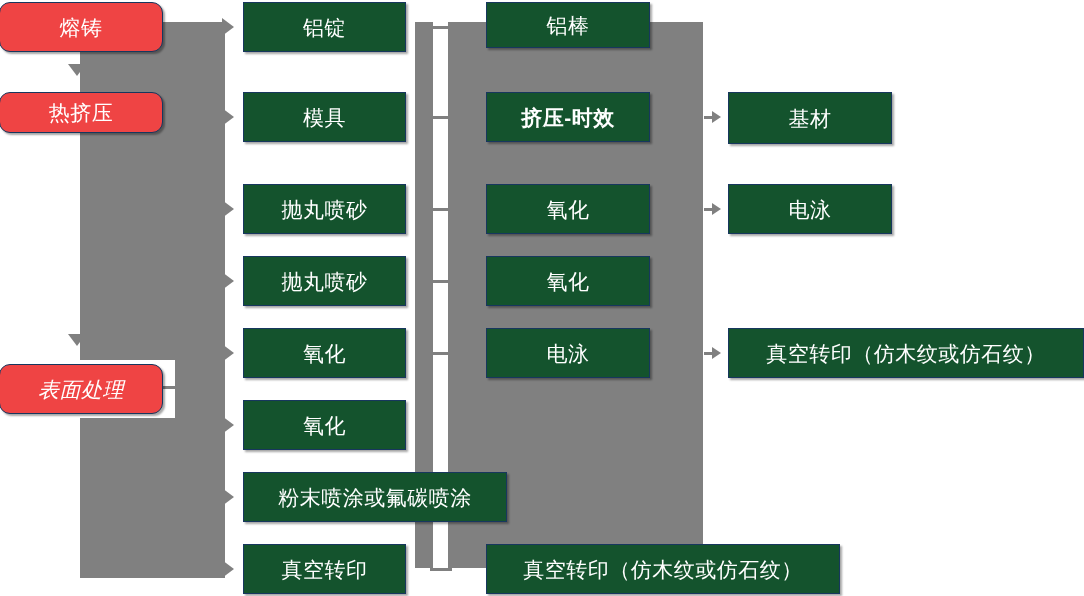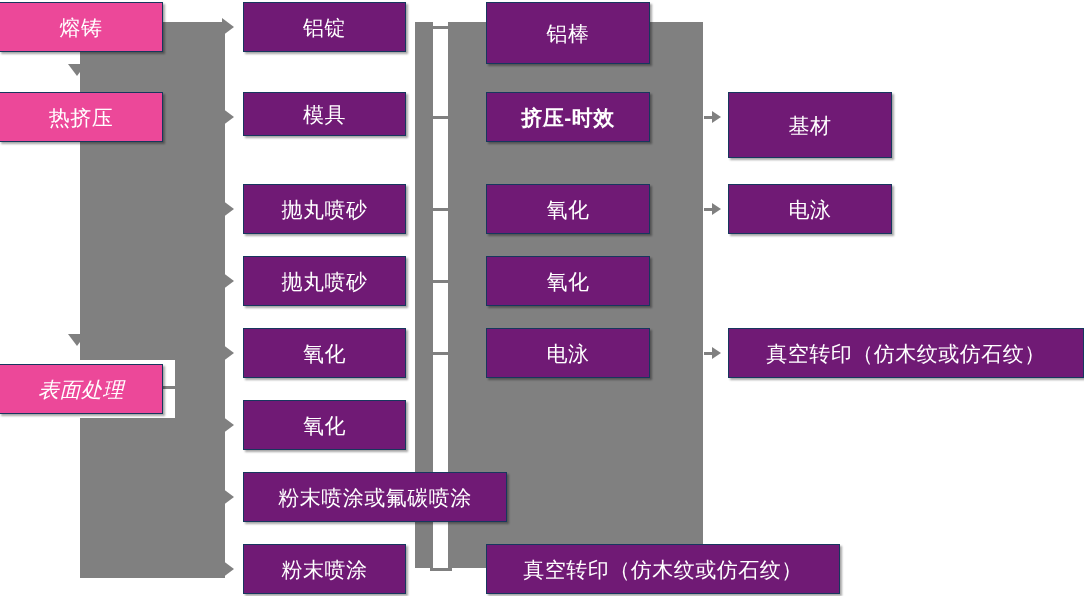--- a/index.html
+++ b/index.html
@@ -43,22 +43,22 @@
     box-sizing:border-box;
     display:flex;align-items:center;justify-content:center;
     color:#ffffff;
     font-size:21px;
     line-height:1;
     letter-spacing:0.5px;
     border:1px solid #17375E;
     box-shadow:2px 2px 2px rgba(0,0,0,0.35);
     white-space:nowrap;
   }
-  .box.dark{background:#ec4899;}
-  .box.light{background:#701a75;}
+  .box.dark{background:#ef4444;border-radius:11px;}
+  .box.light{background:#14532d;}
 </style>
 </head>
 <body>
 
 <div id="stage">
 
   <div class="gray" style="left: 80px; top: 22px; width: 145px; height: 556px;"></div>
   <div style="position: absolute; background: rgb(255, 255, 255); left: 80px; top: 360px; width: 95px; height: 58px;"></div>
   <div class="gray" style="left: 163px; top: 386px; width: 22px; height: 3px;"></div>
 
@@ -92,69 +92,69 @@
       <div class="sm-line" style="left: 704px; top: 208px; width: 10px;"></div>
       <div class="sm-arrow" style="left: 712px; top: 203px;"></div>
       <div class="sm-line" style="left: 704px; top: 352px; width: 10px;"></div>
       <div class="sm-arrow" style="left: 712px; top: 347px;"></div>
     </div>
 
   <div id="nodes">
       <div class="box dark" style="left: -1px; top: 2px; width: 164px; height: 50px;">
         <span>熔铸</span>
       </div>
-      <div class="box dark" style="left: -1px; top: 92px; width: 164px; height: 50px; text-align: right;">
+      <div class="box dark" style="left: -1px; top: 92px; width: 164px; height: 41px; text-align: right;">
         <span>热挤压</span>
       </div>
       <div class="box dark" style="left: -1px; top: 364px; width: 164px; height: 50px; font-style: italic;">
         <span>表面处理</span>
       </div>
       <div class="box light" style="left: 243px; top: 2px; width: 163px; height: 50px;">
         <span>铝锭</span>
       </div>
-      <div class="box light" style="left: 243px; top: 92px; width: 163px; height: 44px;">
+      <div class="box light" style="left: 243px; top: 92px; width: 163px; height: 50px;">
         <span>模具</span>
       </div>
       <div class="box light" style="left: 243px; top: 184px; width: 163px; height: 50px;">
         <span>抛丸喷砂</span>
       </div>
       <div class="box light" style="left: 243px; top: 256px; width: 163px; height: 50px;">
         <span>抛丸喷砂</span>
       </div>
       <div class="box light" style="left: 243px; top: 328px; width: 163px; height: 50px;">
         <span>氧化</span>
       </div>
       <div class="box light" style="left: 243px; top: 400px; width: 163px; height: 50px;">
         <span>氧化</span>
       </div>
       <div class="box light" style="left: 243px; top: 472px; width: 264px; height: 50px;">
         <span>粉末喷涂或氟碳喷涂</span>
       </div>
       <div class="box light" style="left: 243px; top: 544px; width: 163px; height: 50px;">
-        <span>粉末喷涂</span>
+        <span>真空转印</span>
       </div>
-      <div class="box light" style="left: 486px; top: 2px; width: 164px; height: 62px; align-items: center;">
+      <div class="box light" style="left: 486px; top: 2px; width: 164px; height: 46px; align-items: center;">
         <span>铝棒</span>
       </div>
       <div class="box light" style="left: 486px; top: 92px; width: 164px; height: 50px; font-weight: bold;">
         <span>挤压-时效</span>
       </div>
       <div class="box light" style="left: 486px; top: 184px; width: 164px; height: 50px;">
         <span>氧化</span>
       </div>
       <div class="box light" style="left: 486px; top: 256px; width: 164px; height: 50px;">
         <span>氧化</span>
       </div>
       <div class="box light" style="left: 486px; top: 328px; width: 164px; height: 50px;">
         <span>电泳</span>
       </div>
       <div class="box light" style="left: 486px; top: 544px; width: 354px; height: 50px;">
         <span>真空转印（仿木纹或仿石纹）</span>
       </div>
-      <div class="box light" style="left: 728px; top: 92px; width: 164px; height: 66px; justify-content: center;">
+      <div class="box light" style="left: 728px; top: 92px; width: 164px; height: 52px; justify-content: center;">
         <span>基材</span>
       </div>
       <div class="box light" style="left: 728px; top: 184px; width: 164px; height: 50px;">
         <span>电泳</span>
       </div>
       <div class="box light" style="left: 728px; top: 328px; width: 356px; height: 50px;">
         <span>真空转印（仿木纹或仿石纹）</span>
       </div>
     </div>
 

